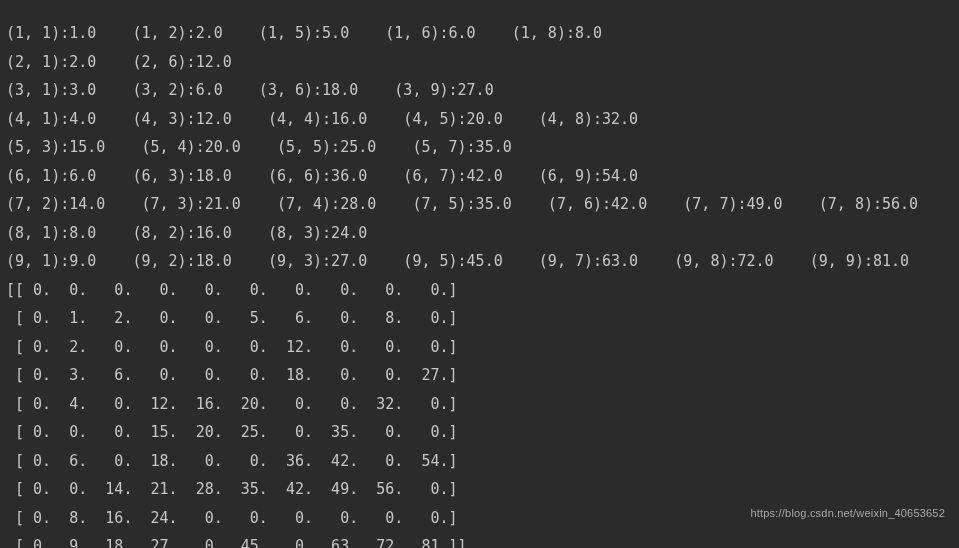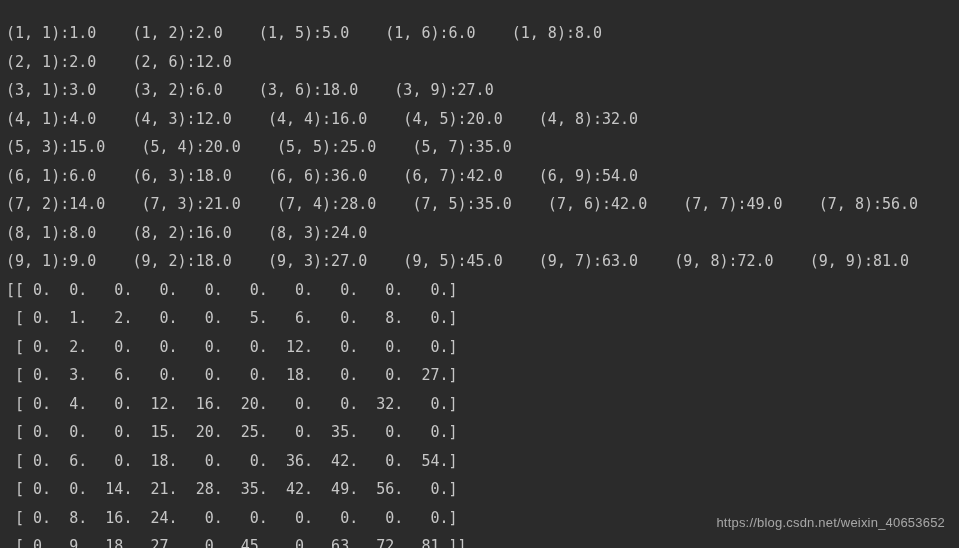--- a/index.html
+++ b/index.html
@@ -15,24 +15,24 @@
     overflow: hidden;
     position: relative;
   }
   .content {
     white-space: pre;
     padding: 4px 6px;
   }
   .watermark {
     position: absolute;
     right: 14px;
-    bottom: 12px;
+    bottom: 24px;
     color: #d0d0d0;
     font-family: Arial, sans-serif;
-    font-size: 13px;
+    font-size: 11px;
     opacity: 0.75;
     letter-spacing: 0.2px;
   }
 </style>
 </head>
 <body>
 
 <pre class="content" id="out">(1, 1):1.0    (1, 2):2.0    (1, 5):5.0    (1, 6):6.0    (1, 8):8.0
 (2, 1):2.0    (2, 6):12.0
 (3, 1):3.0    (3, 2):6.0    (3, 6):18.0    (3, 9):27.0

